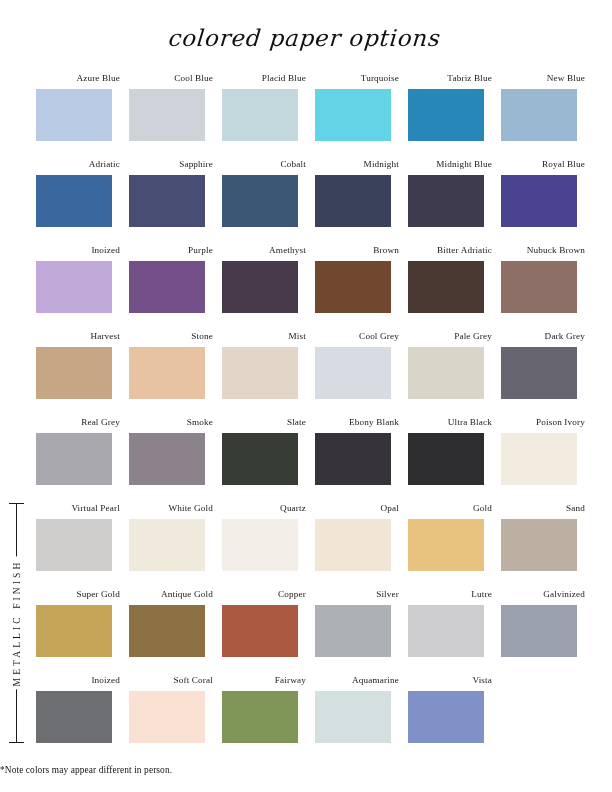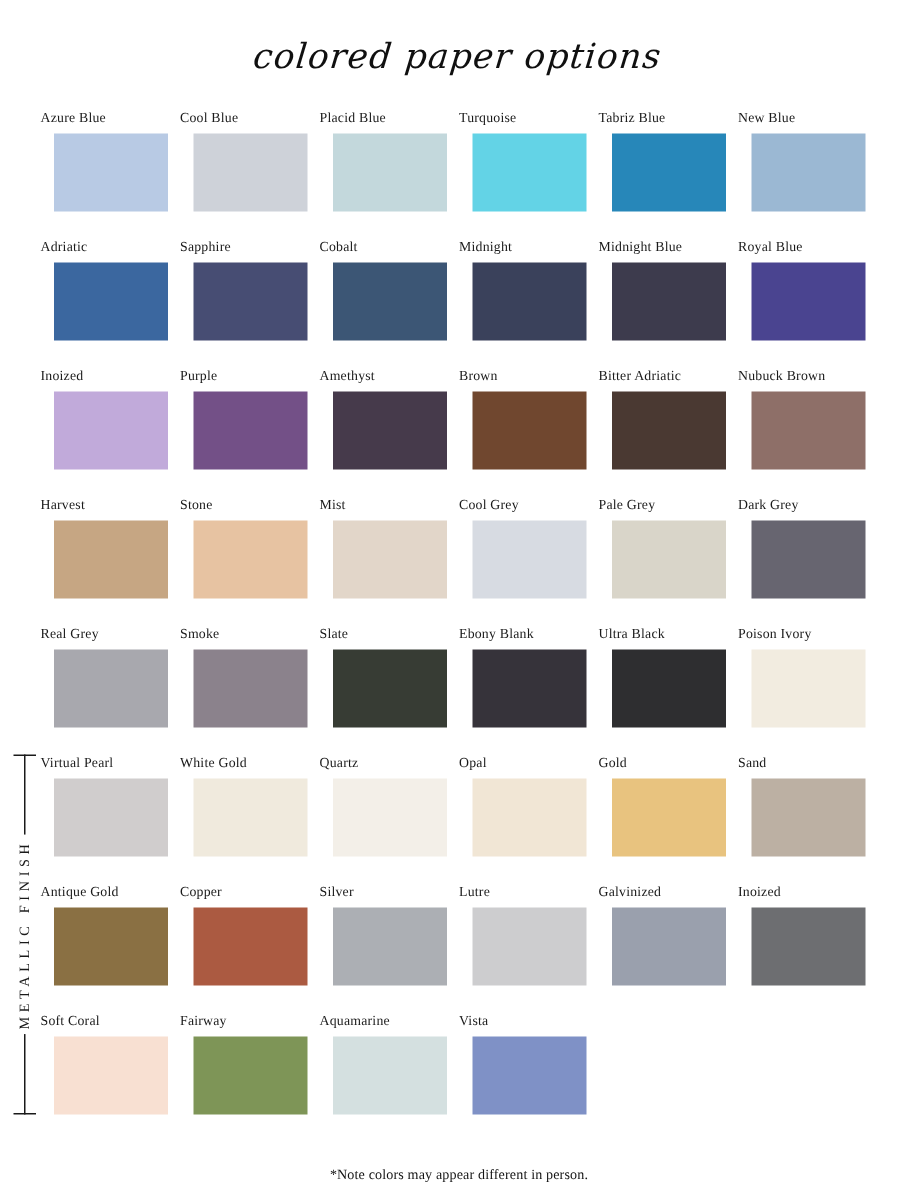--- a/index.html
+++ b/index.html
@@ -43,21 +43,21 @@
     grid-auto-rows: 86px;
     column-gap: 0px;
     row-gap: 0px;
   }
   .swatch-cell {
     width: 93px;
     box-sizing: border-box;
   }
   .swatch-label {
     display: block;
-    text-align: left;
+    text-align: right;
     font-size: 9.2px;
     line-height: 12px;
     letter-spacing: 0.15px;
     color: #1a1a1a;
     height: 14px;
     white-space: nowrap;
     overflow: visible;
   }
   .swatch-chip {
     display: block;
@@ -106,25 +106,24 @@
     background: #ffffff;
     padding: 0 3px;
   }
 
   
   .footnote {
     position: absolute;
     left: 0;
     top: 765px;
     width: 612px;
-    text-align: center;
+    text-align: left;
     font-size: 9.4px;
     letter-spacing: 0.1px;
     color: #141414;
-    margin-top: 14px;
   }
 </style>
 </head>
 <body>
 
 <h1 class="page-title">colored paper options</h1>
 
 <div class="swatch-grid">
     <div class="swatch-cell">
       <span class="swatch-label">Azure Blue</span>
@@ -262,20 +261,24 @@
       <span class="swatch-label">Opal</span>
       <span class="swatch-chip" style="background-color: rgb(241, 230, 213);"></span>
     </div>
     <div class="swatch-cell">
       <span class="swatch-label">Gold</span>
       <span class="swatch-chip" style="background-color: rgb(232, 195, 127);"></span>
     </div>
     <div class="swatch-cell">
       <span class="swatch-label">Sand</span>
       <span class="swatch-chip" style="background-color: rgb(188, 176, 163);"></span>
+    </div>
+    <div class="swatch-cell">
+      <span class="swatch-label">Super Gold</span>
+      <span class="swatch-chip" style="background-color: rgb(197, 165, 87);"></span>
     </div>
     <div class="swatch-cell">
       <span class="swatch-label">Antique Gold</span>
       <span class="swatch-chip" style="background-color: rgb(138, 112, 67);"></span>
     </div>
     <div class="swatch-cell">
       <span class="swatch-label">Copper</span>
       <span class="swatch-chip" style="background-color: rgb(171, 90, 65);"></span>
     </div>
     <div class="swatch-cell">

